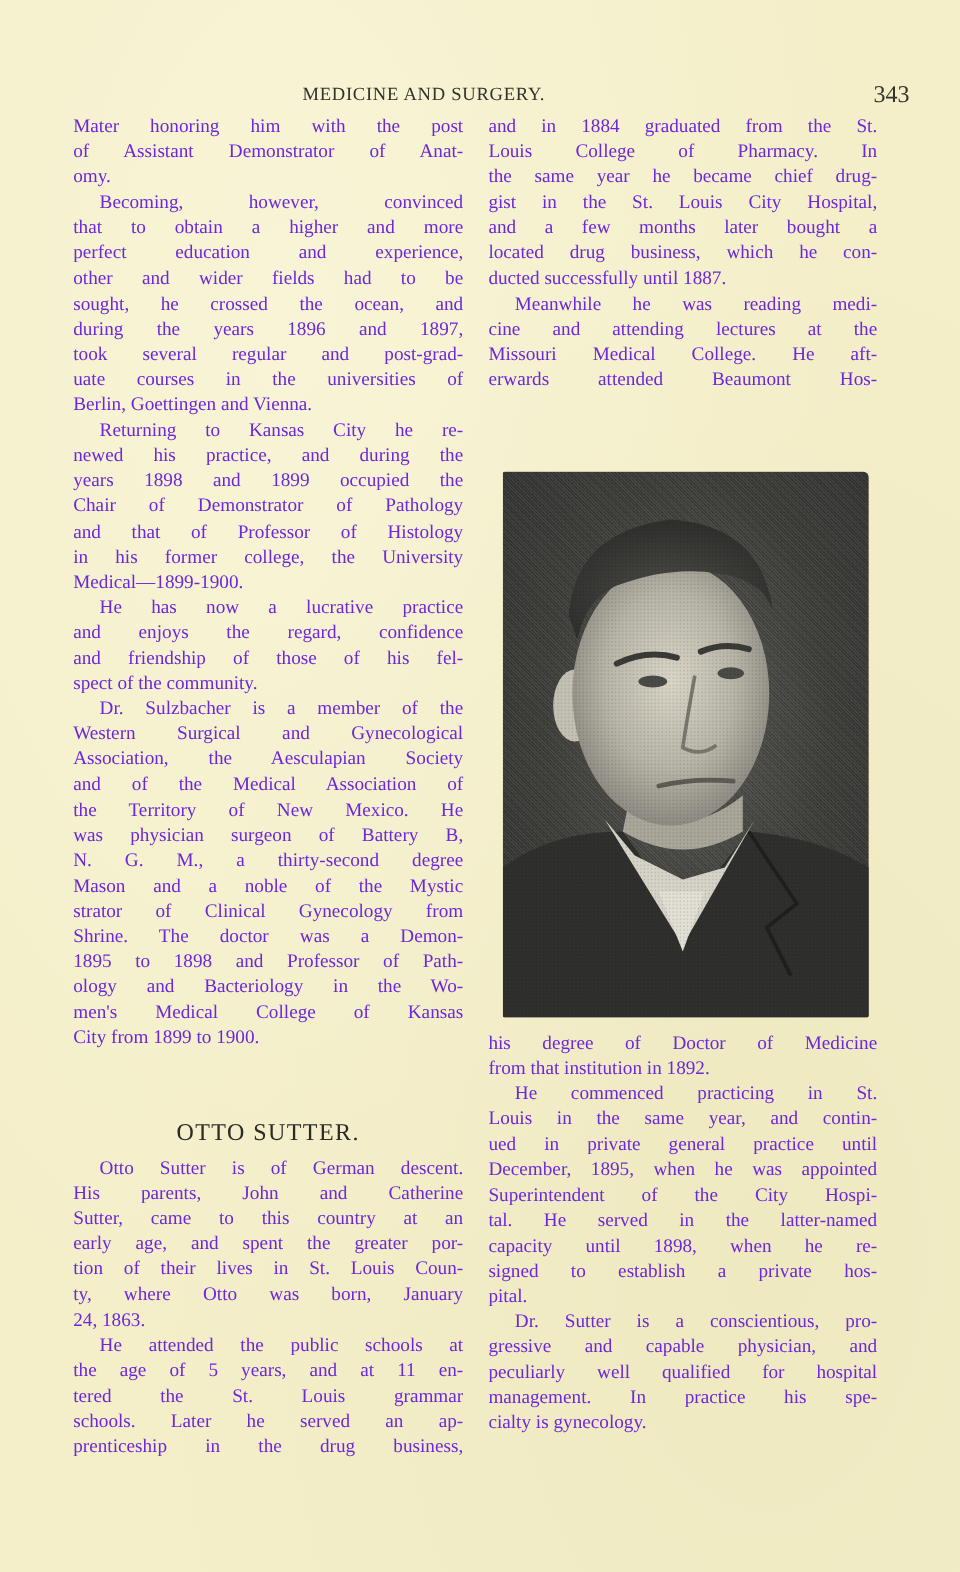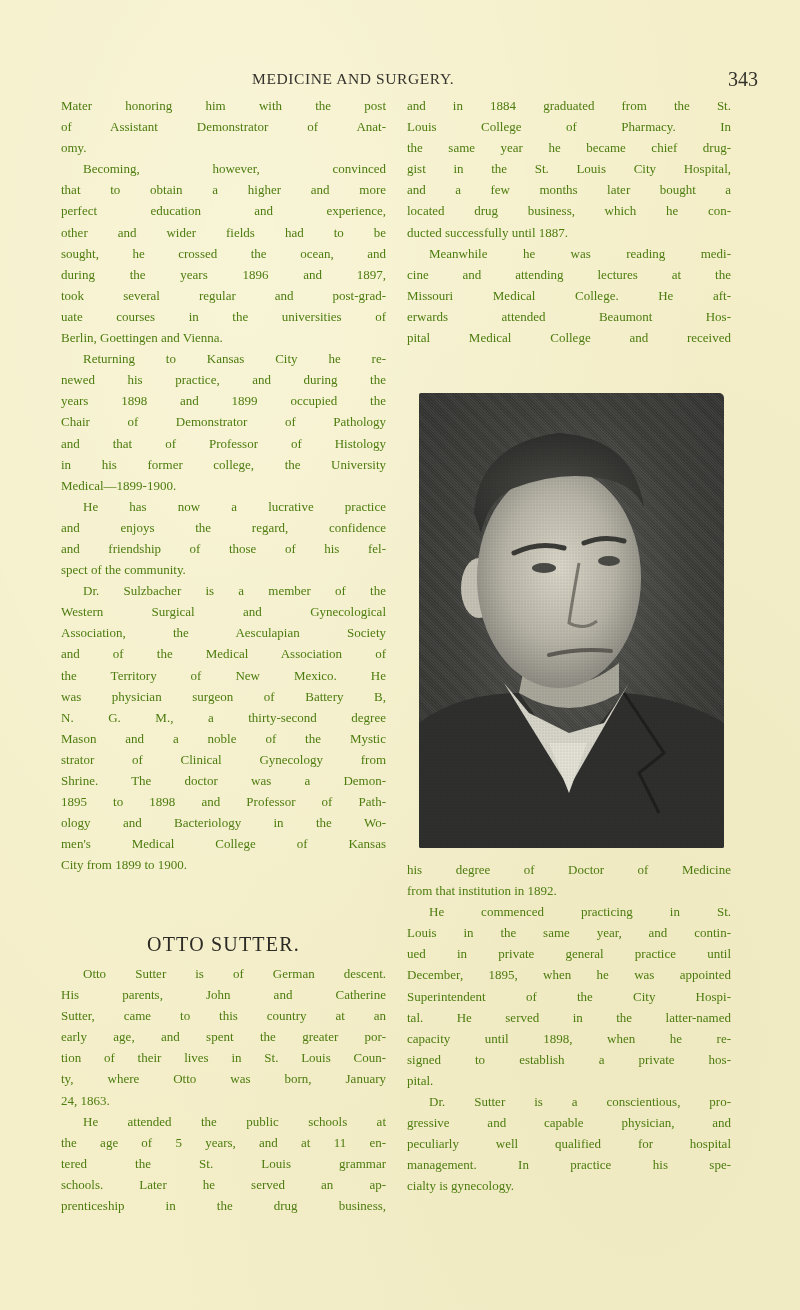--- a/index.html
+++ b/index.html
@@ -40,23 +40,23 @@
       left: 696px;
       top: -2px;
       font-family: "Liberation Serif", "DejaVu Serif", serif;
       font-size: 20px;
       color: #33322c;
       margin-left: 32px;
     }
     .col {
       position: absolute;
       font-family: "Liberation Serif", "DejaVu Serif", serif;
-      font-size: 13px;
+      font-size: 16px;
       line-height: 21.1px;
-      color: #4d7c0f;
+      color: #6d28d9;
       text-align: justify;
       hyphens: none;
     }
     .col-left {
       left: 61px;
       top: 95px;
       width: 325px;
     }
     .col-right-top {
       left: 407px;
@@ -181,21 +181,20 @@
   <span class="line">Louis College of Pharmacy. In</span>
   <span class="line">the same year he became chief drug-</span>
   <span class="line">gist in the St. Louis City Hospital,</span>
   <span class="line">and a few months later bought a</span>
   <span class="line">located drug business, which he con-</span>
   <span class="line last">ducted successfully until 1887.</span>
   <span class="line ind">Meanwhile he was reading medi-</span>
   <span class="line">cine and attending lectures at the</span>
   <span class="line">Missouri Medical College. He aft-</span>
   <span class="line">erwards attended Beaumont Hos-</span>
-  <span class="line">pital Medical College and received</span>
 </div>
 
 <div class="portrait" title="Halftone portrait photograph of Otto Sutter">
   <svg width="305" height="455" viewBox="0 0 305 455">
     <defs>
       <radialGradient id="face" cx="50%" cy="45%" r="55%">
         <stop offset="0%" stop-color="#d9d6c8"></stop>
         <stop offset="60%" stop-color="#b8b5a8"></stop>
         <stop offset="100%" stop-color="#8d8b82"></stop>
       </radialGradient>

